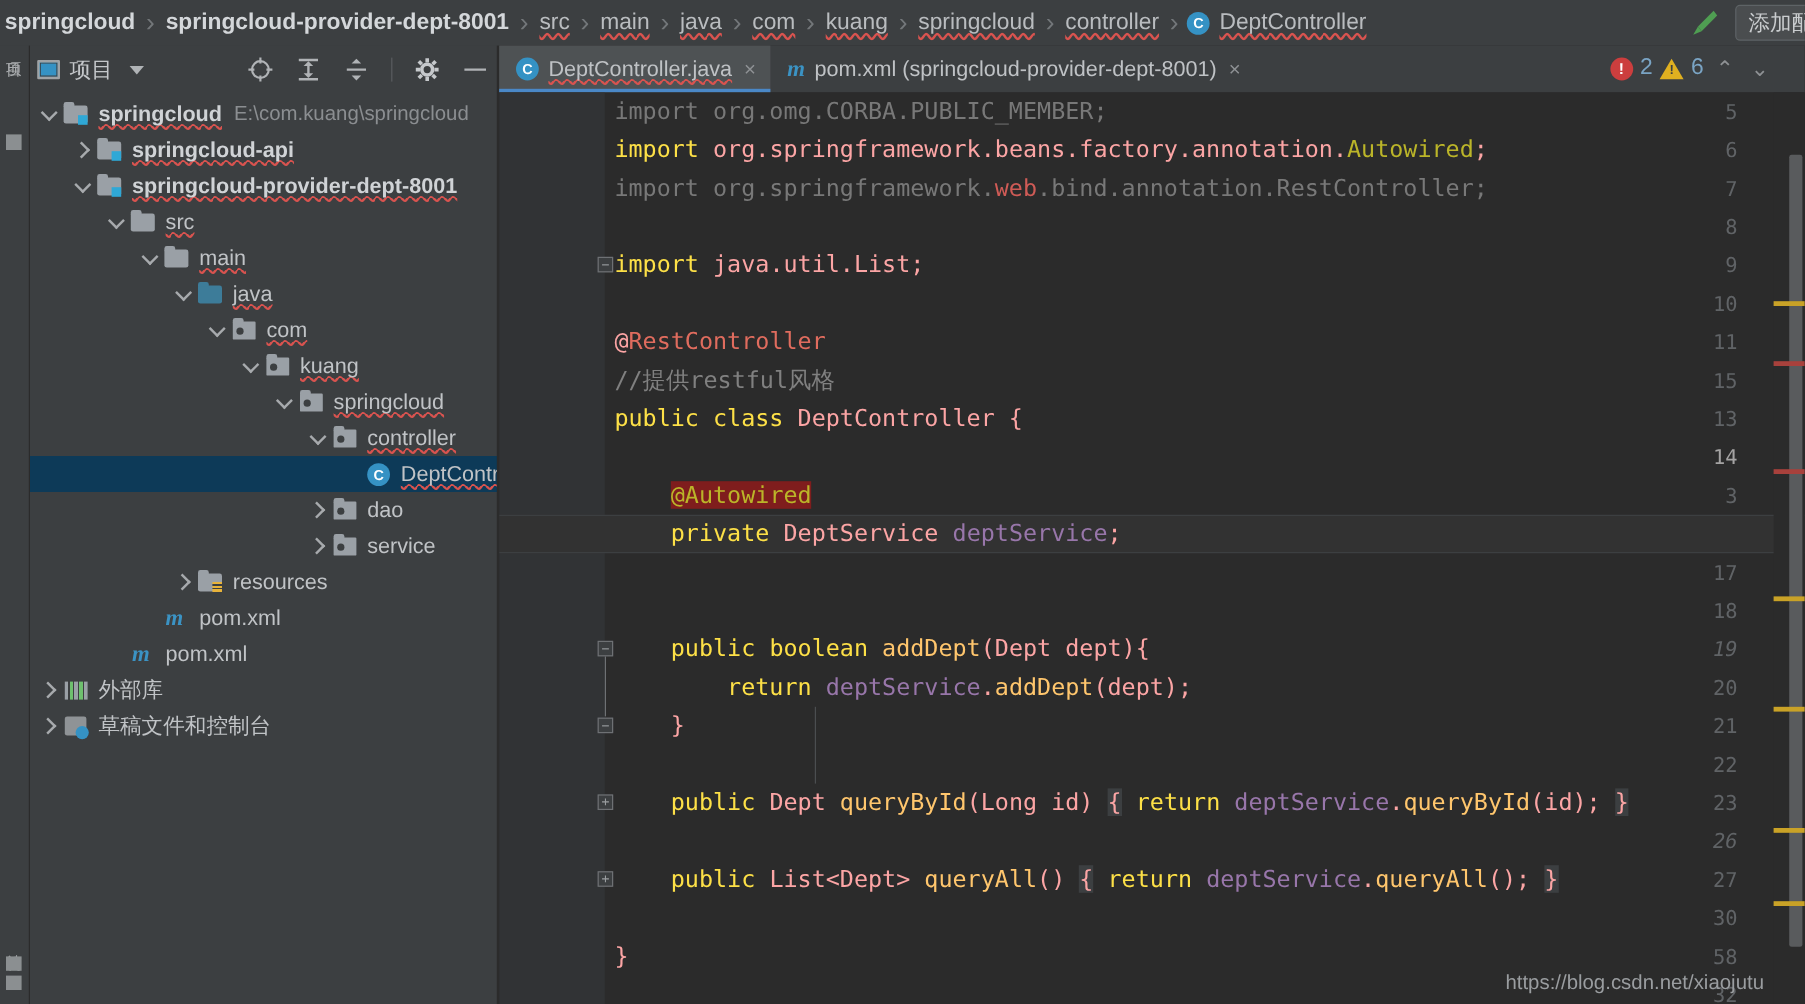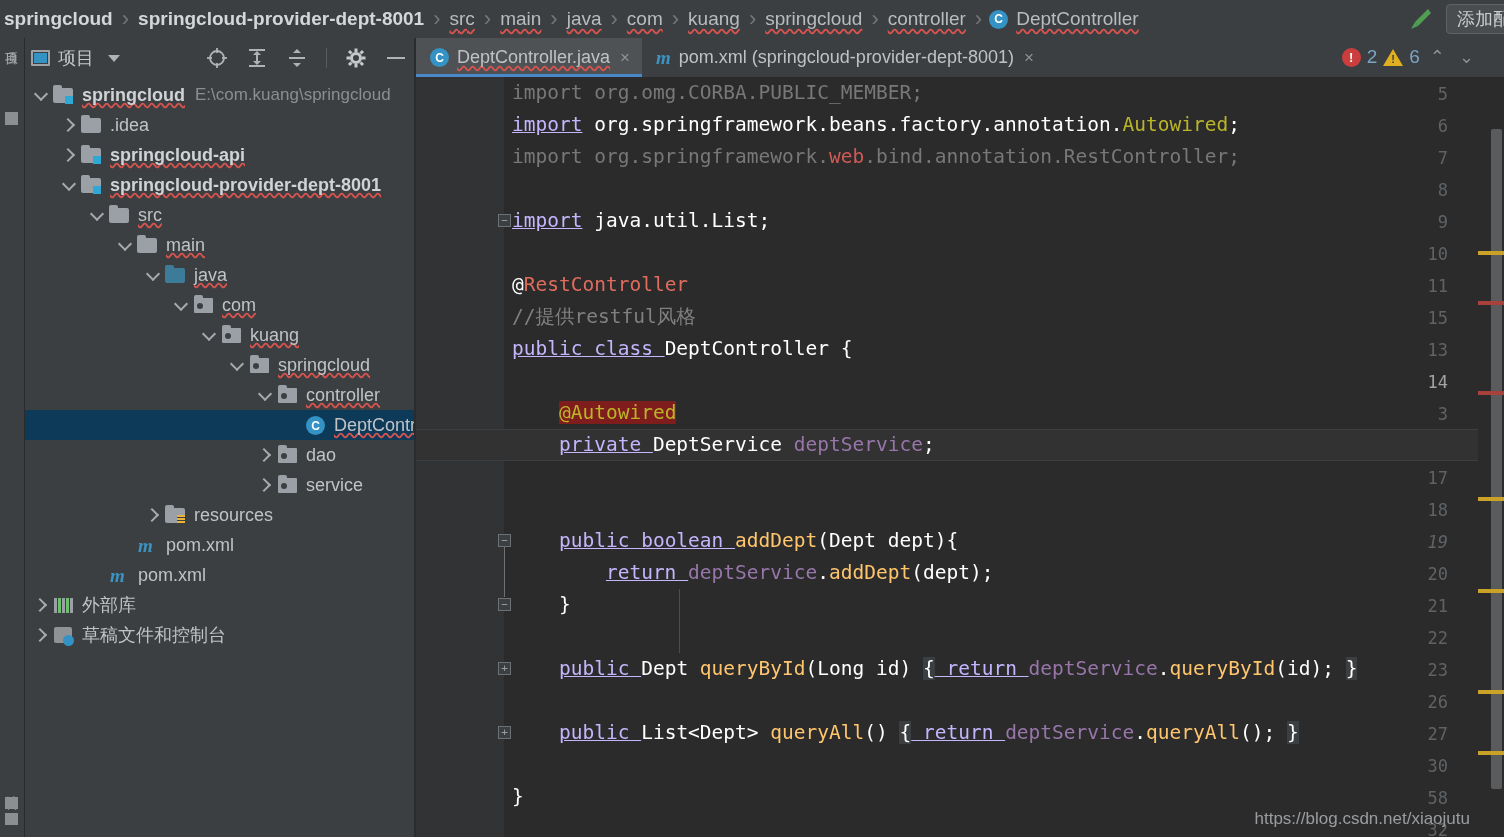--- a/index.html
+++ b/index.html
@@ -217,22 +217,22 @@
   }
   .fold .arm {
     position:absolute; left:6px; width:1px; background:#6e7174;
   }
   .codelines {
     position: absolute; left: 88px; top: 0; width: 1000px; height: 760px;
     font-family: "DejaVu Sans Mono", monospace; font-size: 19.5px;
     white-space: pre;
   }
   .cl { position: absolute; left: 8px; height: 32px; line-height: 32px; }
-  .k  { color: #c4b5fd; text-decoration: underline; }            
-  .id { color: #ffffff; }
+  .k  { color: #fde047; }            
+  .id { color: #fca5a5; }
   .mt { color: #ffc66d; }            
   .fl { color: #9876aa; }            
   .an { color: #bbb529; }            
   .anr{ color: #e06c5e; }            
   .cm { color: #808080; }            
   .gr { color: #787878; }            
   .red{ color: #cf5b56; }
   .hl-auto { background: #7f1d1d; }
   .hl-fold { background: #3c3f41; }
   .guide { position:absolute; width:1px; background:#4b4e50; }
@@ -406,27 +406,20 @@
     <div class="tree" id="tree">
         <div class="trow" style="padding-left: 8px;">
           <span class="twist open"></span>
           <span class="ficon">
             <span class="fd">
               <span class="badge-mod"></span>
             </span>
           </span>
           <span class="tlabel squiggle bold">springcloud</span>
           <span class="tpath">E:\com.kuang\springcloud</span>
-        </div>
-        <div class="trow" style="padding-left: 36px;">
-          <span class="twist closed"></span>
-          <span class="ficon">
-            <span class="fd"></span>
-          </span>
-          <span class="tlabel">.idea</span>
         </div>
         <div class="trow" style="padding-left: 36px;">
           <span class="twist closed"></span>
           <span class="ficon">
             <span class="fd">
               <span class="badge-mod"></span>
             </span>
           </span>
           <span class="tlabel squiggle bold">springcloud-api</span>
         </div>
@@ -581,21 +574,21 @@
           <div class="lnum cur" style="top: 295px;">14</div>
           <div class="lnum" style="top: 327px;">3</div>
           <div class="lnum" style="top: 359px;">16</div>
           <div class="lnum" style="top: 391px;">17</div>
           <div class="lnum" style="top: 423px;">18</div>
           <div class="lnum" style="top: 455px; font-style: italic;">19</div>
           <div class="lnum" style="top: 487px;">20</div>
           <div class="lnum" style="top: 519px;">21</div>
           <div class="lnum" style="top: 551px;">22</div>
           <div class="lnum" style="top: 583px;">23</div>
-          <div class="lnum" style="top: 615px;">26</div>
+          <div class="lnum" style="top: 615px; font-style: italic;">26</div>
           <div class="lnum" style="top: 647px;">27</div>
           <div class="lnum" style="top: 679px;">30</div>
           <div class="lnum" style="top: 711px;">58</div>
           <div class="lnum" style="top: 743px;">32</div>
         </div>
       <div id="folds">
           <div class="fold" style="top: 137px;">
             <span class="box">−</span>
           </div>
           <div class="fold" style="top: 457px;">

